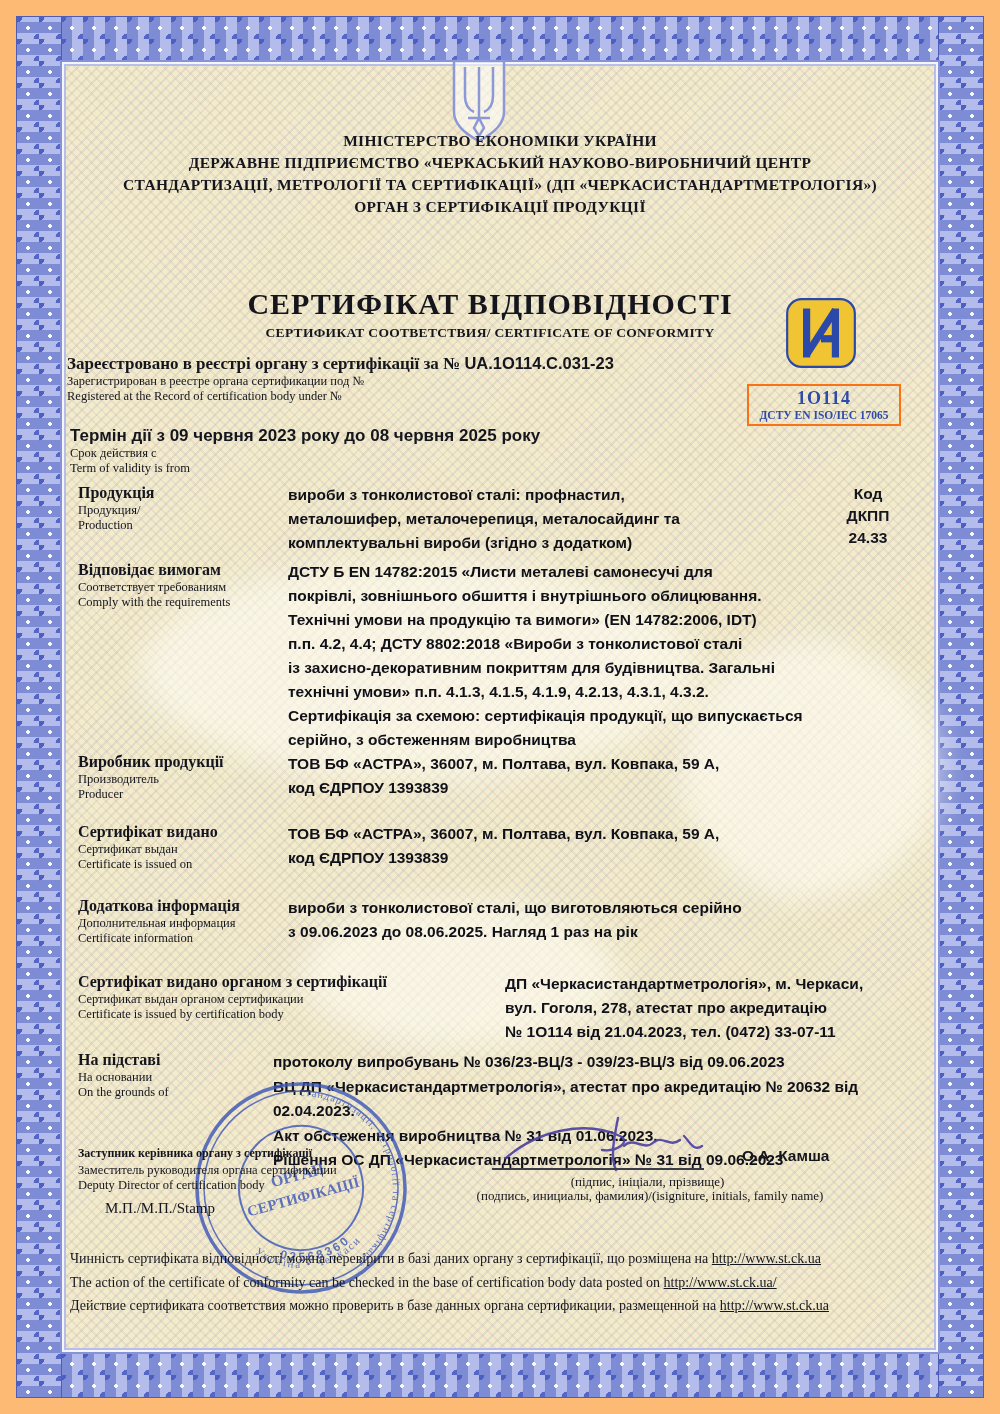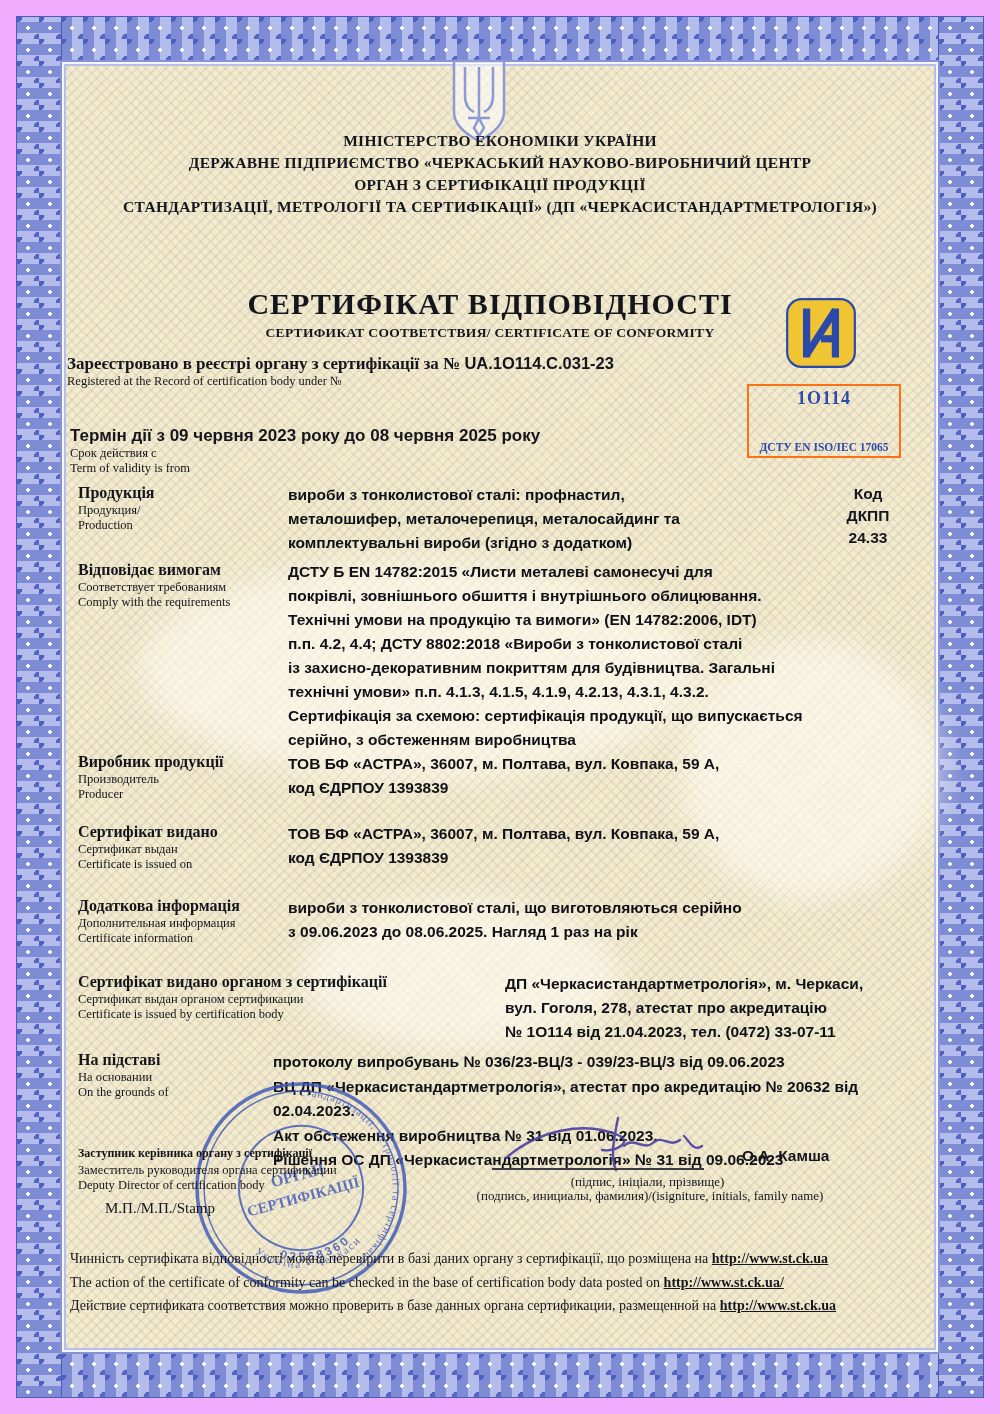--- a/index.html
+++ b/index.html
@@ -1,16 +1,16 @@
 <!DOCTYPE html>
 <html><head>
 <meta charset="utf-8">
 <style>
   html,body{margin:0;padding:0;background:#ffffff;}
-  .page{position:relative;width:1000px;height:1414px;background:#f0abfc;overflow:hidden;
+  .page{position:relative;width:1000px;height:1414px;background:#fdba74;overflow:hidden;
         font-family:"Liberation Serif", serif;color:#15151d;}
 
   
   .lace{position:absolute;background-color:#97a3dd;border:1px solid #4d5cb5;
     background-image:
       radial-gradient(circle at 50% 50%, rgba(255,255,255,.95) 11%, rgba(255,255,255,0) 12%),
       radial-gradient(circle at 0% 0%, #4d5fc0 17%, rgba(77,95,192,0) 18%),
       radial-gradient(circle at 100% 100%, #5566c4 17%, rgba(85,102,196,0) 18%),
       repeating-linear-gradient(90deg, #7d8cd4 0 11px, #b3bceb 11px 22px);
     background-size:22px 22px,22px 22px,22px 22px,auto;}
@@ -53,25 +53,25 @@
   .lbl-w{width:427px;flex:0 0 427px;}
   .lbl-n{width:147px;flex:0 0 147px;}
   .lbl-main{font-weight:bold;font-size:16px;line-height:20px;}
   .lbl-sub{font-size:12.5px;line-height:15px;}
   .val{font-family:"Liberation Sans", sans-serif;font-weight:bold;font-size:15.5px;
        line-height:24px;white-space:pre-line;color:#101018;}
   .code-box{position:absolute;left:735px;top:0;width:110px;text-align:center;
        font-family:"Liberation Sans", sans-serif;font-weight:bold;font-size:15.5px;line-height:22px;}
   .badge-box{border:2px solid #f97316;color:#2f4aa8;text-align:center;padding:2px 0;}
   .badge-num{font-weight:bold;font-size:18px;line-height:20px;letter-spacing:1px;}
-  .badge-std{font-weight:bold;font-size:11.5px;line-height:14px;margin-top:32px;}
+  .badge-std{font-weight:bold;font-size:11.5px;line-height:14px;}
   .sig-line{border-top:2px solid #3c3c48;}
   .cap{font-size:13px;line-height:14px;}
   .foot-line{font-size:14px;line-height:23.5px;}
-  .foot-url{text-decoration:underline;font-weight:bold;}
+  .foot-url{text-decoration:underline;}
   .mp-label{font-size:15px;}
 </style>
 </head>
 <body>
 
 <div class="page">
 
   <div class="lace abs b-top"></div>
   <div class="lace abs b-bottom"></div>
   <div class="lace abs b-left"></div>
@@ -89,22 +89,22 @@
       <path d="M15 9 V38 Q15 50 24 54"></path>
       <path d="M43 9 V38 Q43 50 34 54"></path>
       <path d="M18 60 H40"></path>
       <path d="M29 60 L24 70 L29 78 L34 70 Z"></path>
     </g>
   </svg>
 
   <div class="abs ctr" style="left:0;top:130px;width:1000px;">
     <div class="hdr-line">МІНІСТЕРСТВО ЕКОНОМІКИ УКРАЇНИ</div>
     <div class="hdr-line">ДЕРЖАВНЕ ПІДПРИЄМСТВО «ЧЕРКАСЬКИЙ НАУКОВО-ВИРОБНИЧИЙ ЦЕНТР</div>
+    <div class="hdr-line">СТАНДАРТИЗАЦІЇ, МЕТРОЛОГІЇ ТА СЕРТИФІКАЦІЇ» (ДП «ЧЕРКАСИСТАНДАРТМЕТРОЛОГІЯ»)</div>
     <div class="hdr-line">ОРГАН З СЕРТИФІКАЦІЇ ПРОДУКЦІЇ</div>
-    <div class="hdr-line">СТАНДАРТИЗАЦІЇ, МЕТРОЛОГІЇ ТА СЕРТИФІКАЦІЇ» (ДП «ЧЕРКАСИСТАНДАРТМЕТРОЛОГІЯ»)</div>
   </div>
 
   <div class="abs ctr" style="left:90px;top:287px;width:800px;">
     <div class="title-main">СЕРТИФІКАТ ВІДПОВІДНОСТІ</div>
     <div class="title-sub">СЕРТИФИКАТ СООТВЕТСТВИЯ/ CERTIFICATE OF CONFORMITY</div>
   </div>
 
   <svg class="abs" style="left:785px;top:297px;" width="72" height="72" viewBox="0 0 100 100">
     <rect x="3" y="3" width="94" height="94" rx="20" fill="#f0c433" stroke="#2b49a8" stroke-width="3"></rect>
     <g stroke="#2b49a8" stroke-width="10" fill="none">
@@ -116,20 +116,21 @@
   </svg>
   <div class="abs badge-box" style="left:747px;top:384px;width:150px;">
     <div class="badge-num">1О114</div>
     <div class="badge-std">ДСТУ EN ISO/IEC 17065</div>
   </div>
 
   <div class="abs" style="left:67px;top:354px;width:680px;">
     <div>
       <span class="reg-main">Зареєстровано в реєстрі органу з сертифікації за № </span><span class="reg-num">UA.1О114.С.031-23</span>
     </div>
+    <div class="small-sub">Зарегистрирован в реестре органа сертификации под №</div>
     <div class="small-sub">Registered at the Record of certification body under №</div>
   </div>
 
   <div class="abs" style="left:70px;top:426px;">
     <div class="bold-sans validity-main">Термін дії з 09 червня 2023 року до 08 червня 2025 року</div>
     <div class="small-sub">Срок действия с</div>
     <div class="small-sub">Term of validity is from</div>
   </div>
 
   <div class="sec" style="top:483px;">

